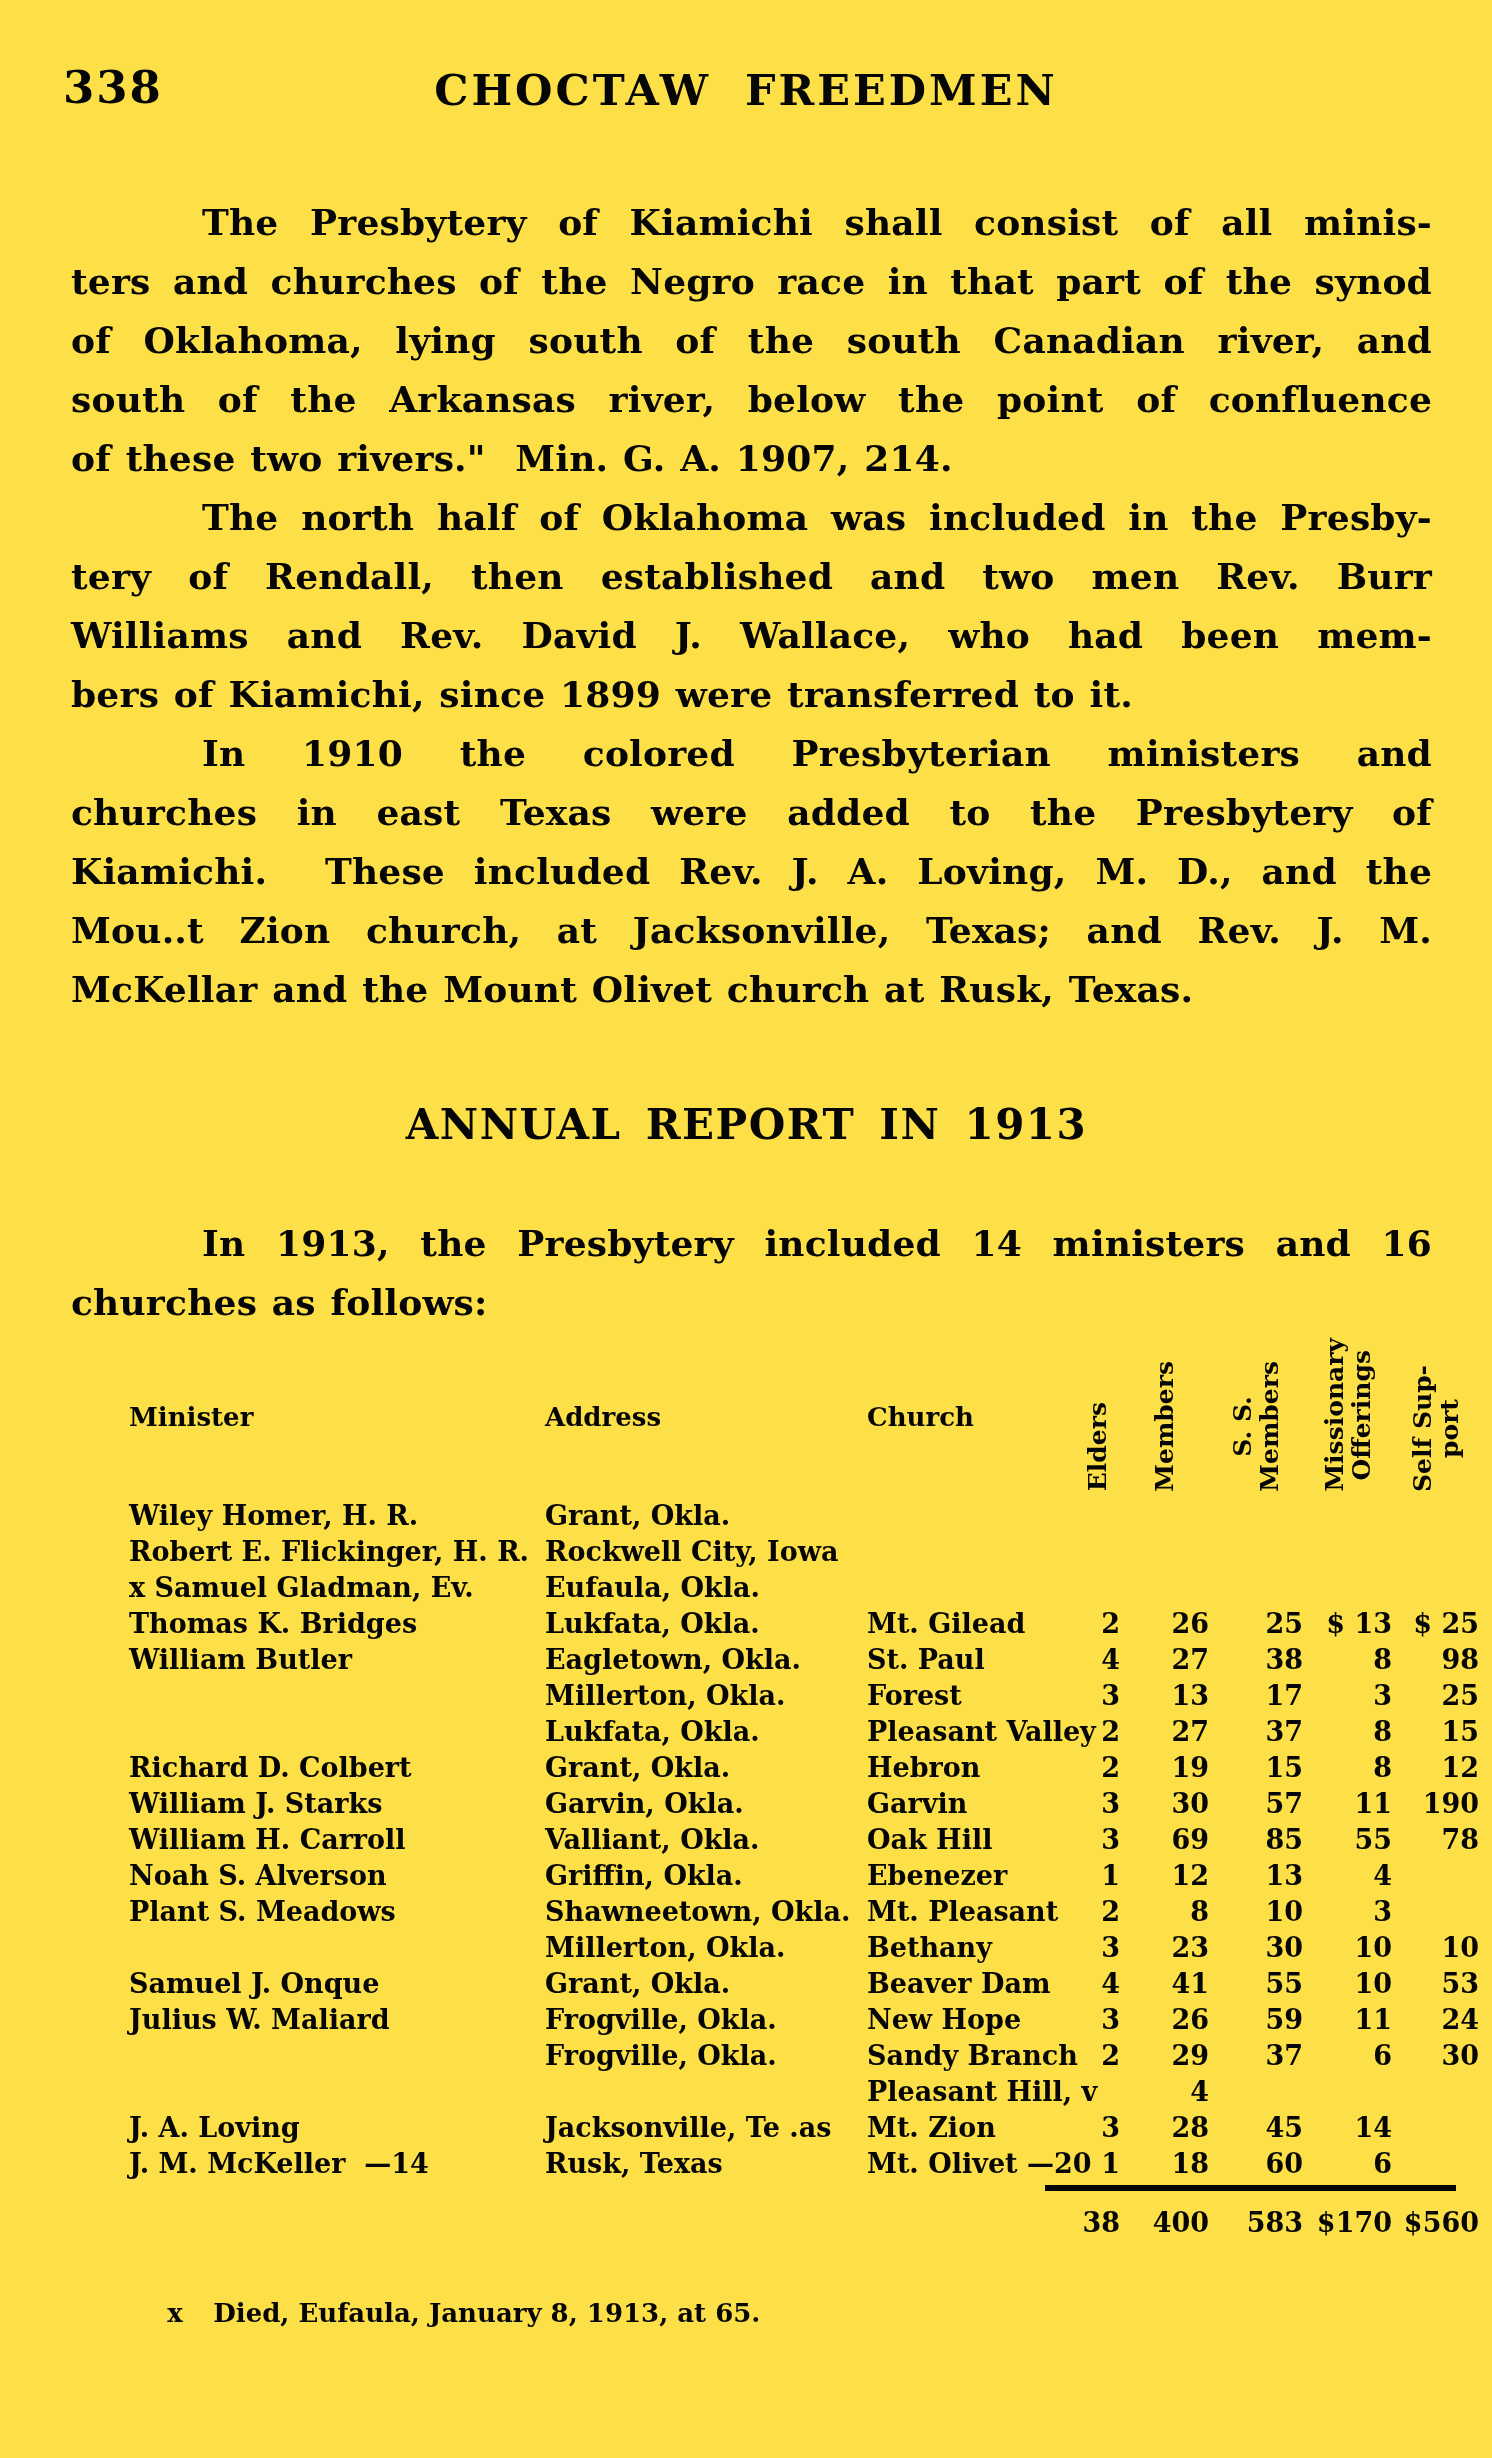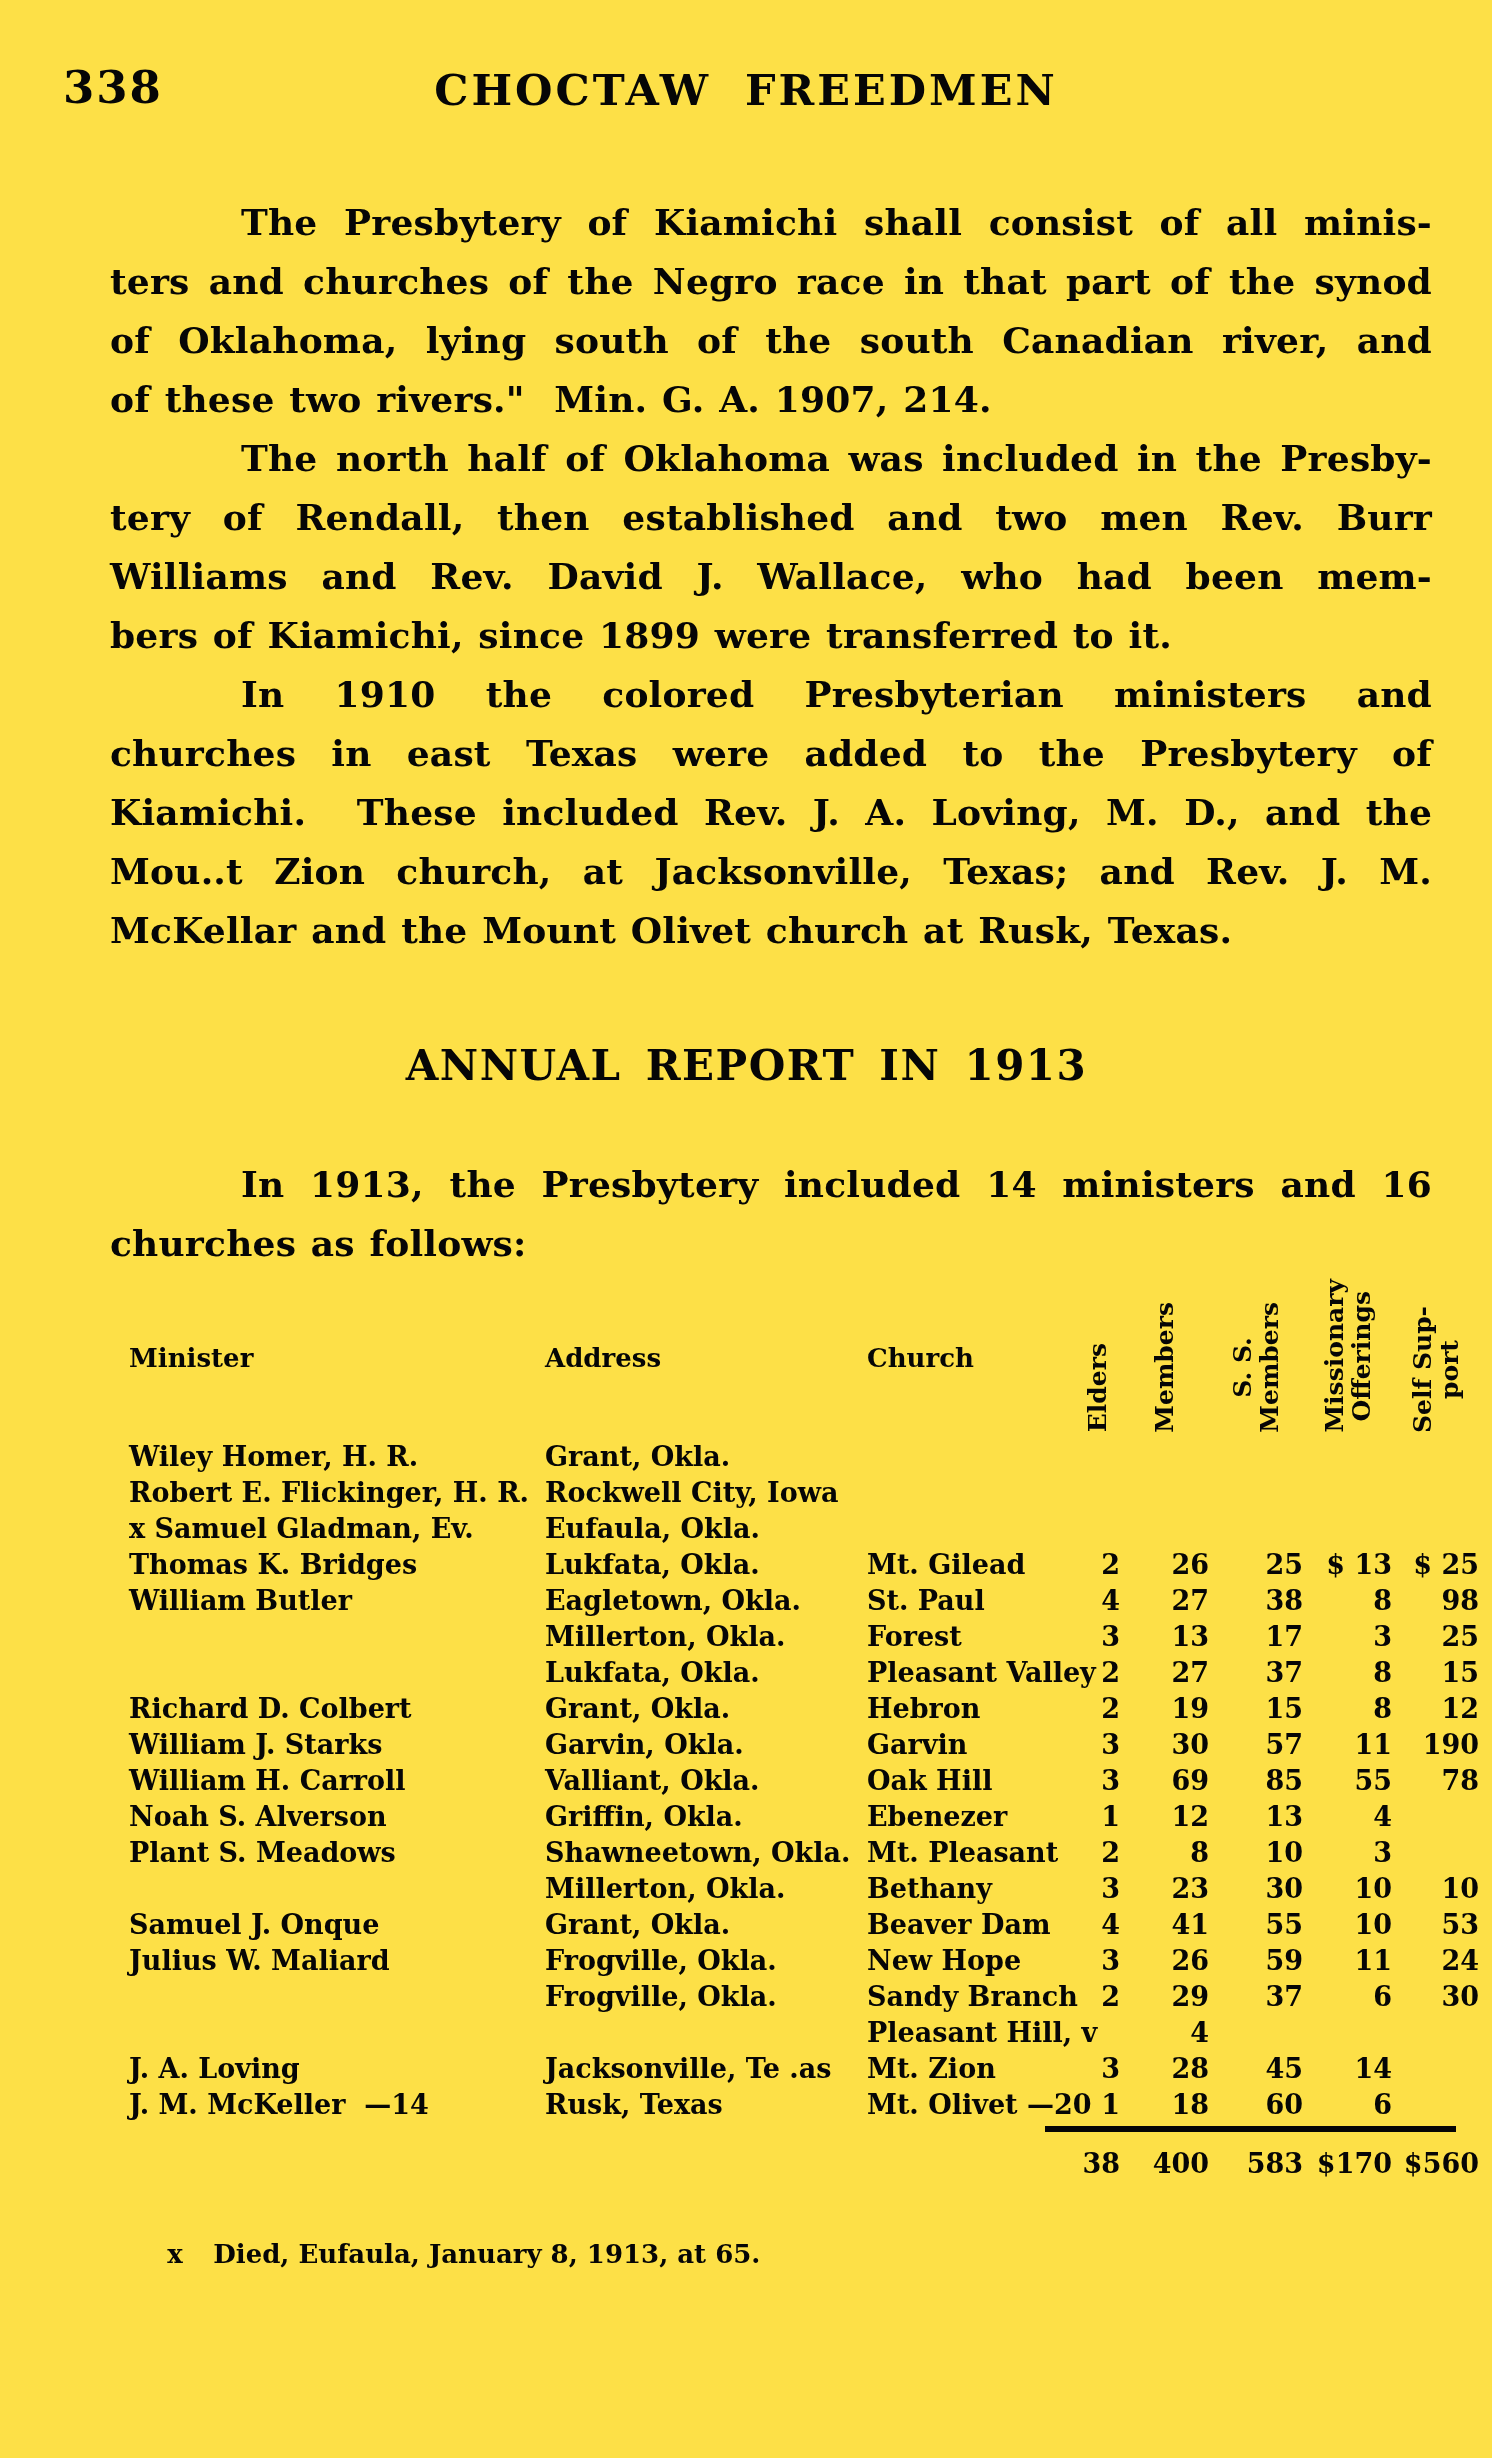--- a/index.html
+++ b/index.html
@@ -10,21 +10,21 @@
     font-family:"DejaVu Serif","Liberation Serif",serif;
     font-weight:700;
     overflow:hidden;
   }
   
   .pagehead{position:relative;height:59px;padding-top:63px;}
   .pageno{position:absolute;left:63px;top:61px;font-size:45px;letter-spacing:2px;}
   .runtitle{position:absolute;left:0;right:1px;top:65px;margin:0;text-align:center;
     font-size:43px;font-weight:700;letter-spacing:3px;word-spacing:16px;}
   
-  .body-text{padding:0 61px 0 71px;font-size:36px;line-height:59px;margin-left:39px;}
+  .body-text{padding:0 61px 0 71px;font-size:36px;line-height:59px;}
   .body-text.first{margin-top:71px;}
   .pline{white-space:pre-wrap;text-align:justify;text-align-last:justify;
     letter-spacing:0.2px;word-spacing:2px;}
   .pline.last{text-align:left;text-align-last:auto;}
   .pline.indent{text-indent:131px;}
   .section-heading{margin:81px 0 0 0;text-align:center;font-size:42px;font-weight:700;
     letter-spacing:1.5px;word-spacing:8px;}
   .body-text.intro{margin-top:65px;}
   
   table.stats{margin:4px 0 0 129px;border-collapse:collapse;table-layout:fixed;
@@ -55,20 +55,21 @@
   <header class="pagehead">
     <span class="pageno">338</span>
     <h1 class="runtitle">CHOCTAW FREEDMEN</h1>
   </header>
 
   <section class="body-text first">
       <div>
         <div class="pline indent">The Presbytery of Kiamichi shall consist of all minis-</div>
         <div class="pline">ters and churches of the Negro race in that part of the synod</div>
         <div class="pline">of Oklahoma, lying south of the south Canadian river, and</div>
+        <div class="pline">south of the Arkansas river, below the point of confluence</div>
         <div class="pline last">of these two rivers."  Min. G. A. 1907, 214.</div>
       </div>
       <div>
         <div class="pline indent">The north half of Oklahoma was included in the Presby-</div>
         <div class="pline">tery of Rendall, then established and two men Rev. Burr</div>
         <div class="pline">Williams and Rev. David J. Wallace, who had been mem-</div>
         <div class="pline last">bers of Kiamichi, since 1899 were transferred to it.</div>
       </div>
       <div>
         <div class="pline indent">In 1910 the colored Presbyterian ministers and</div>

